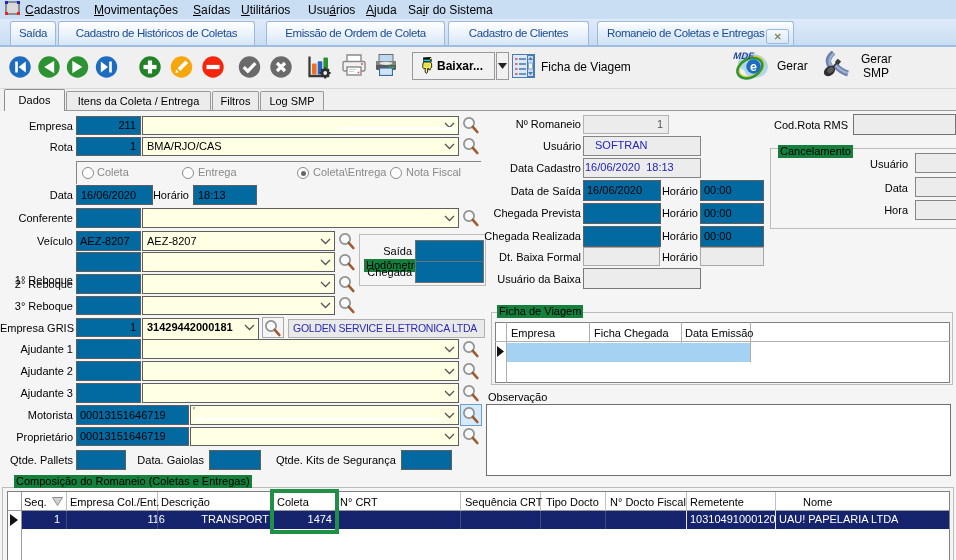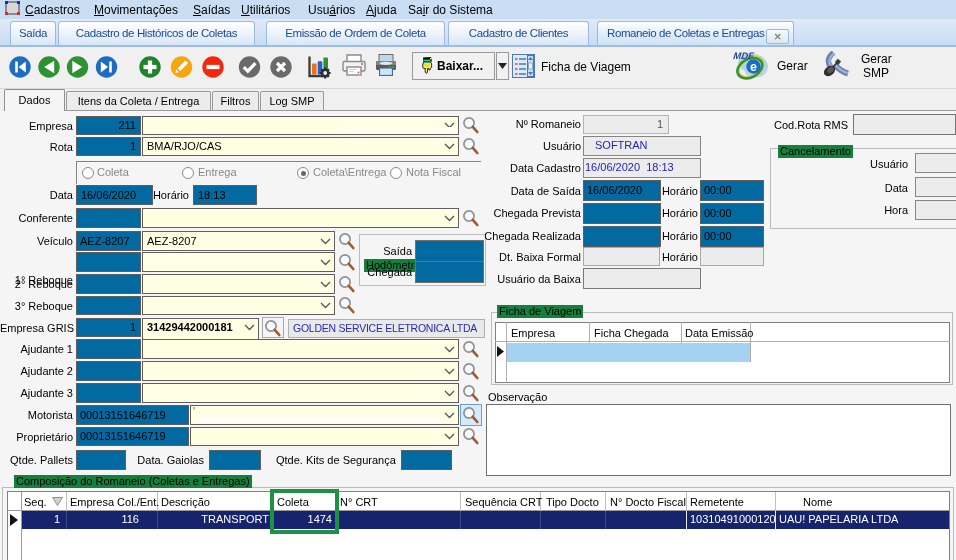--- a/index.html
+++ b/index.html
@@ -476,21 +476,21 @@
 
 <div class="abs" style="left:22px;top:511px;width:927px;height:18px;background:#15246d;"></div>
 <svg class="abs" style="left:10px;top:514px" width="8" height="12">
     <polygon points="0,0 8,6 0,12" fill="#111"></polygon>
   </svg>
 <style>
 .cell { position:absolute; top:513px; font-size:11px; color:#fff; white-space:nowrap; }
 .cellr { text-align:right; }
 </style>
 <div class="cell cellr" style="left:22px;width:38px;">1</div>
-<div class="cell cellr" style="left:53px;width:86px;padding-left:48px;">116</div>
+<div class="cell cellr" style="left:79px;width:86px;padding-left:48px;">116</div>
 <div class="cell cellr" style="left:157px;width:112px;">TRANSPORT</div>
 <div class="cell cellr" style="left:272px;width:60px;">1474</div>
 <div class="cell" style="left:690px;">10310491000120</div>
 <div class="cell" style="left:779px;">UAU! PAPELARIA LTDA</div>
 
 <div class="abs" style="left:66px;top:511px;width:1px;height:18px;background:#3a4a8a;"></div>
 <div class="abs" style="left:157px;top:511px;width:1px;height:18px;background:#3a4a8a;"></div>
 <div class="abs" style="left:272px;top:511px;width:1px;height:18px;background:#3a4a8a;"></div>
 <div class="abs" style="left:336px;top:511px;width:1px;height:18px;background:#3a4a8a;"></div>
 <div class="abs" style="left:460px;top:511px;width:1px;height:18px;background:#3a4a8a;"></div>

